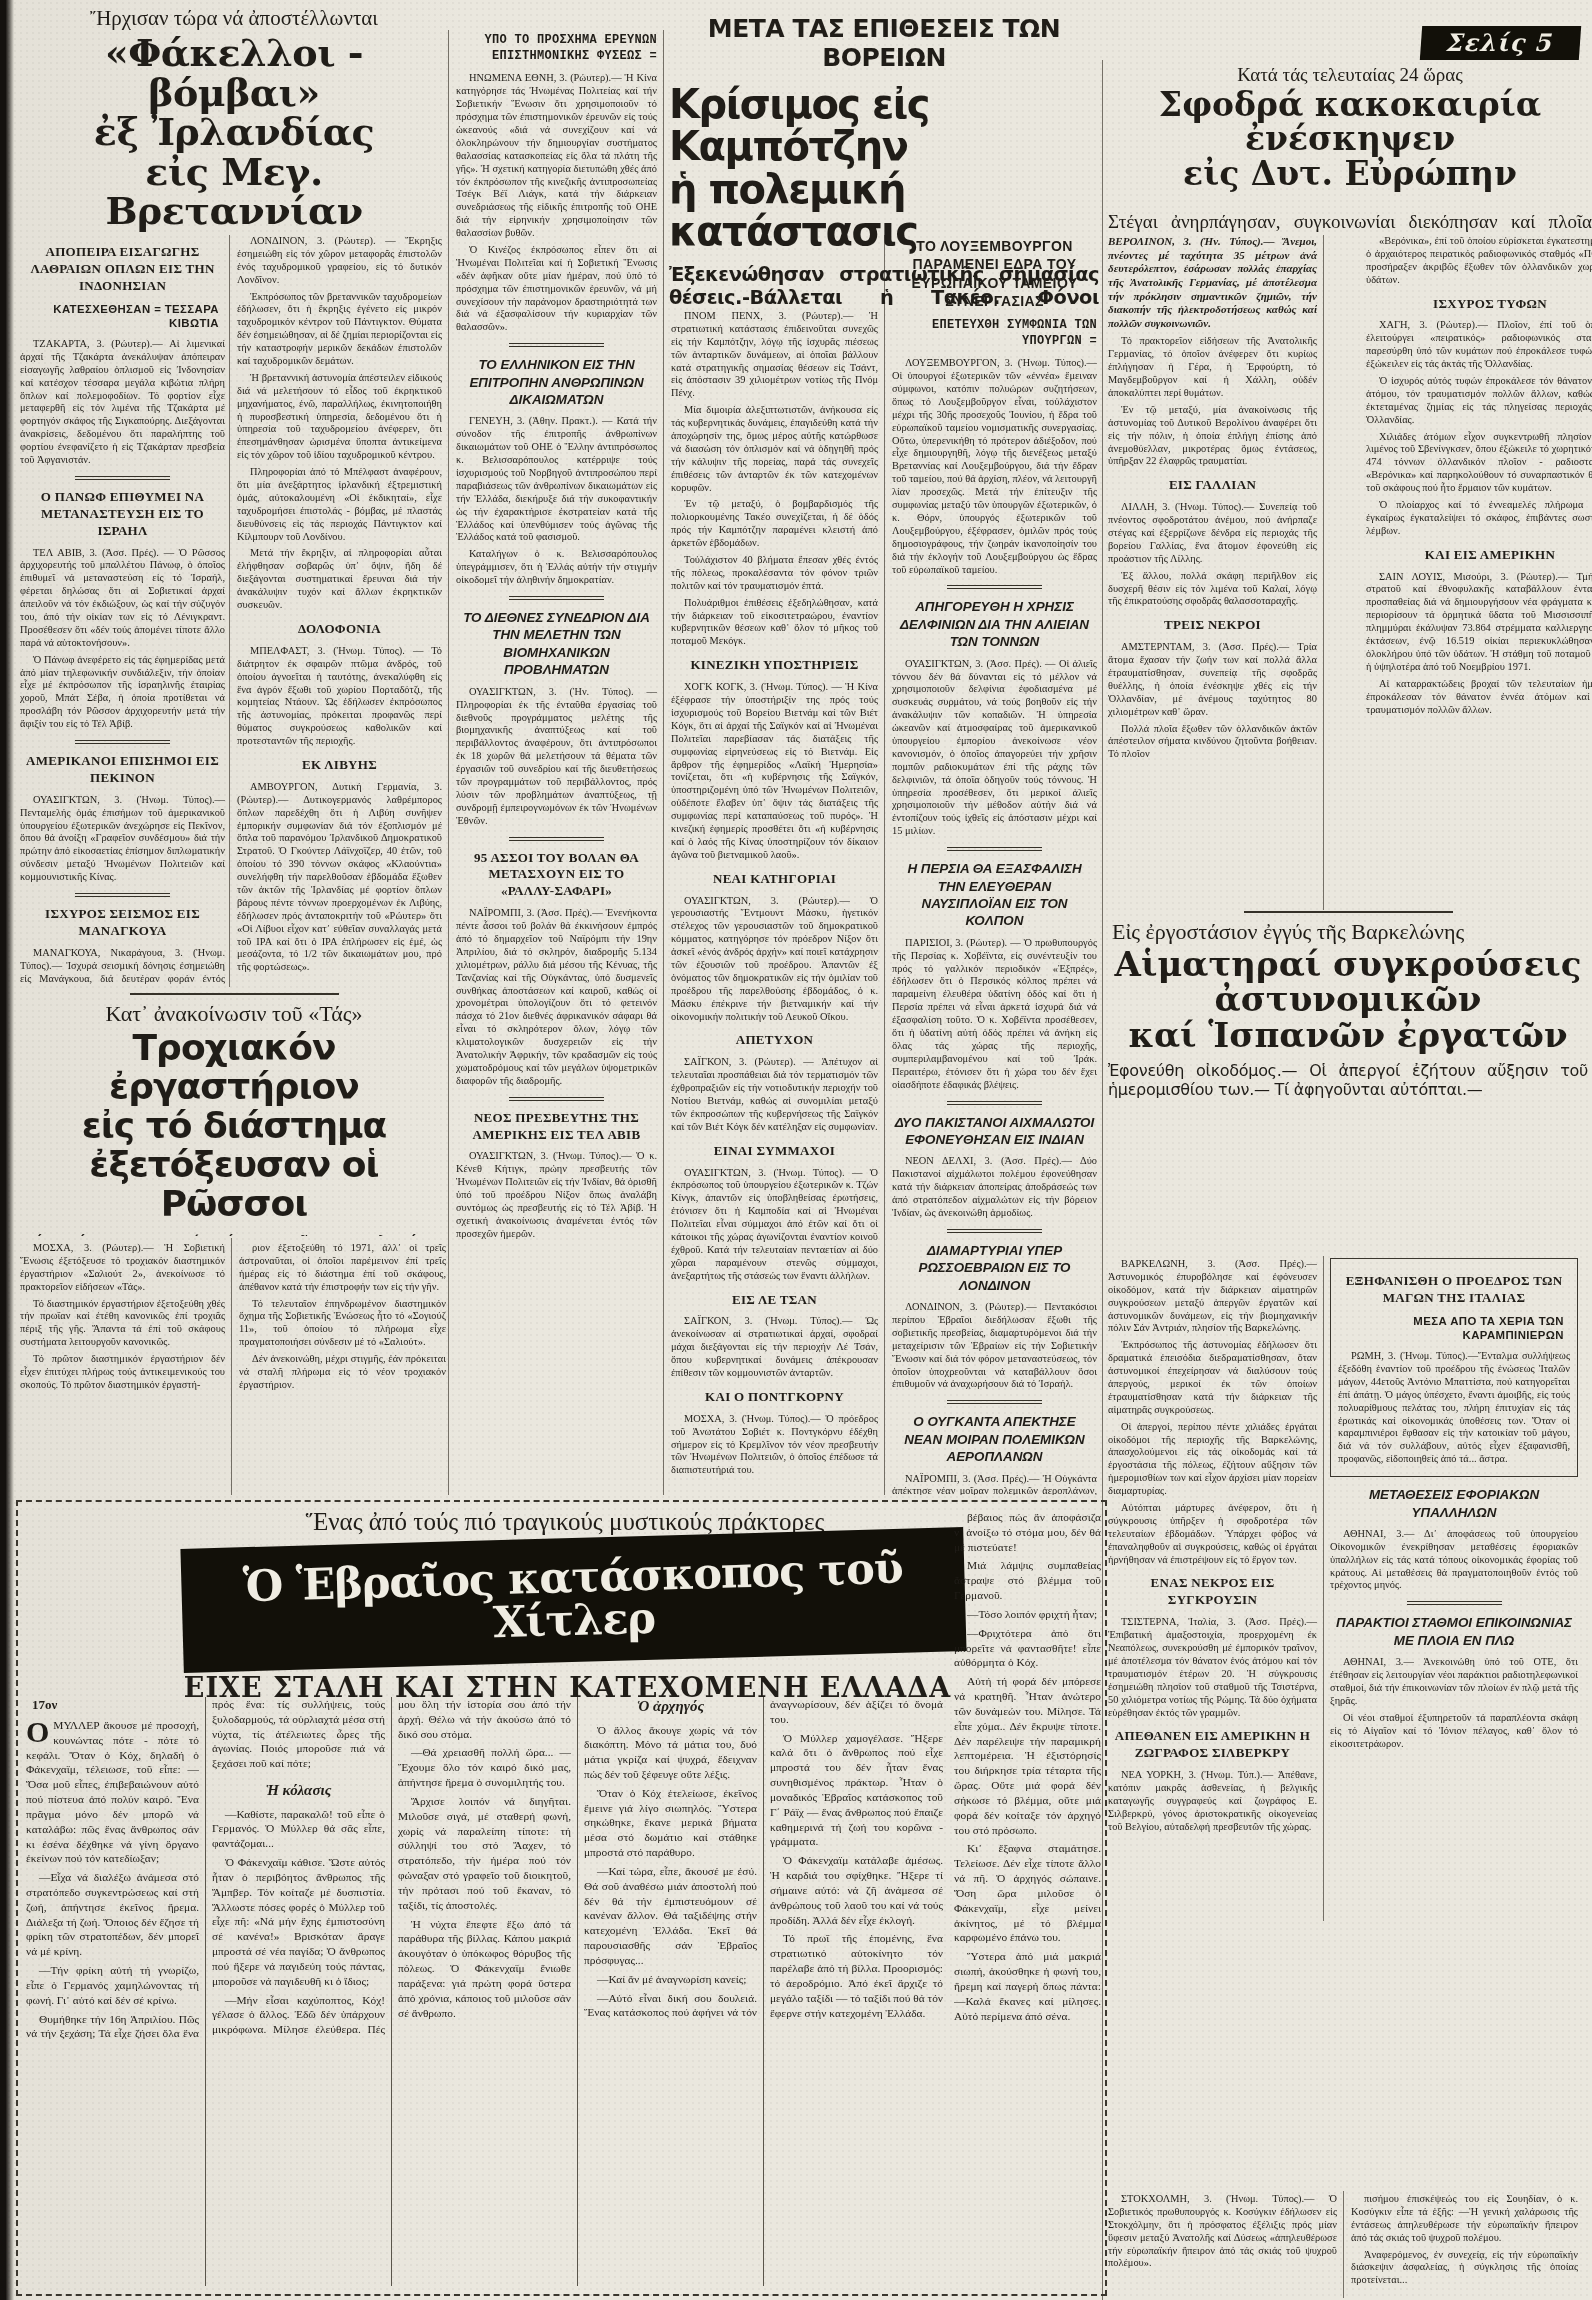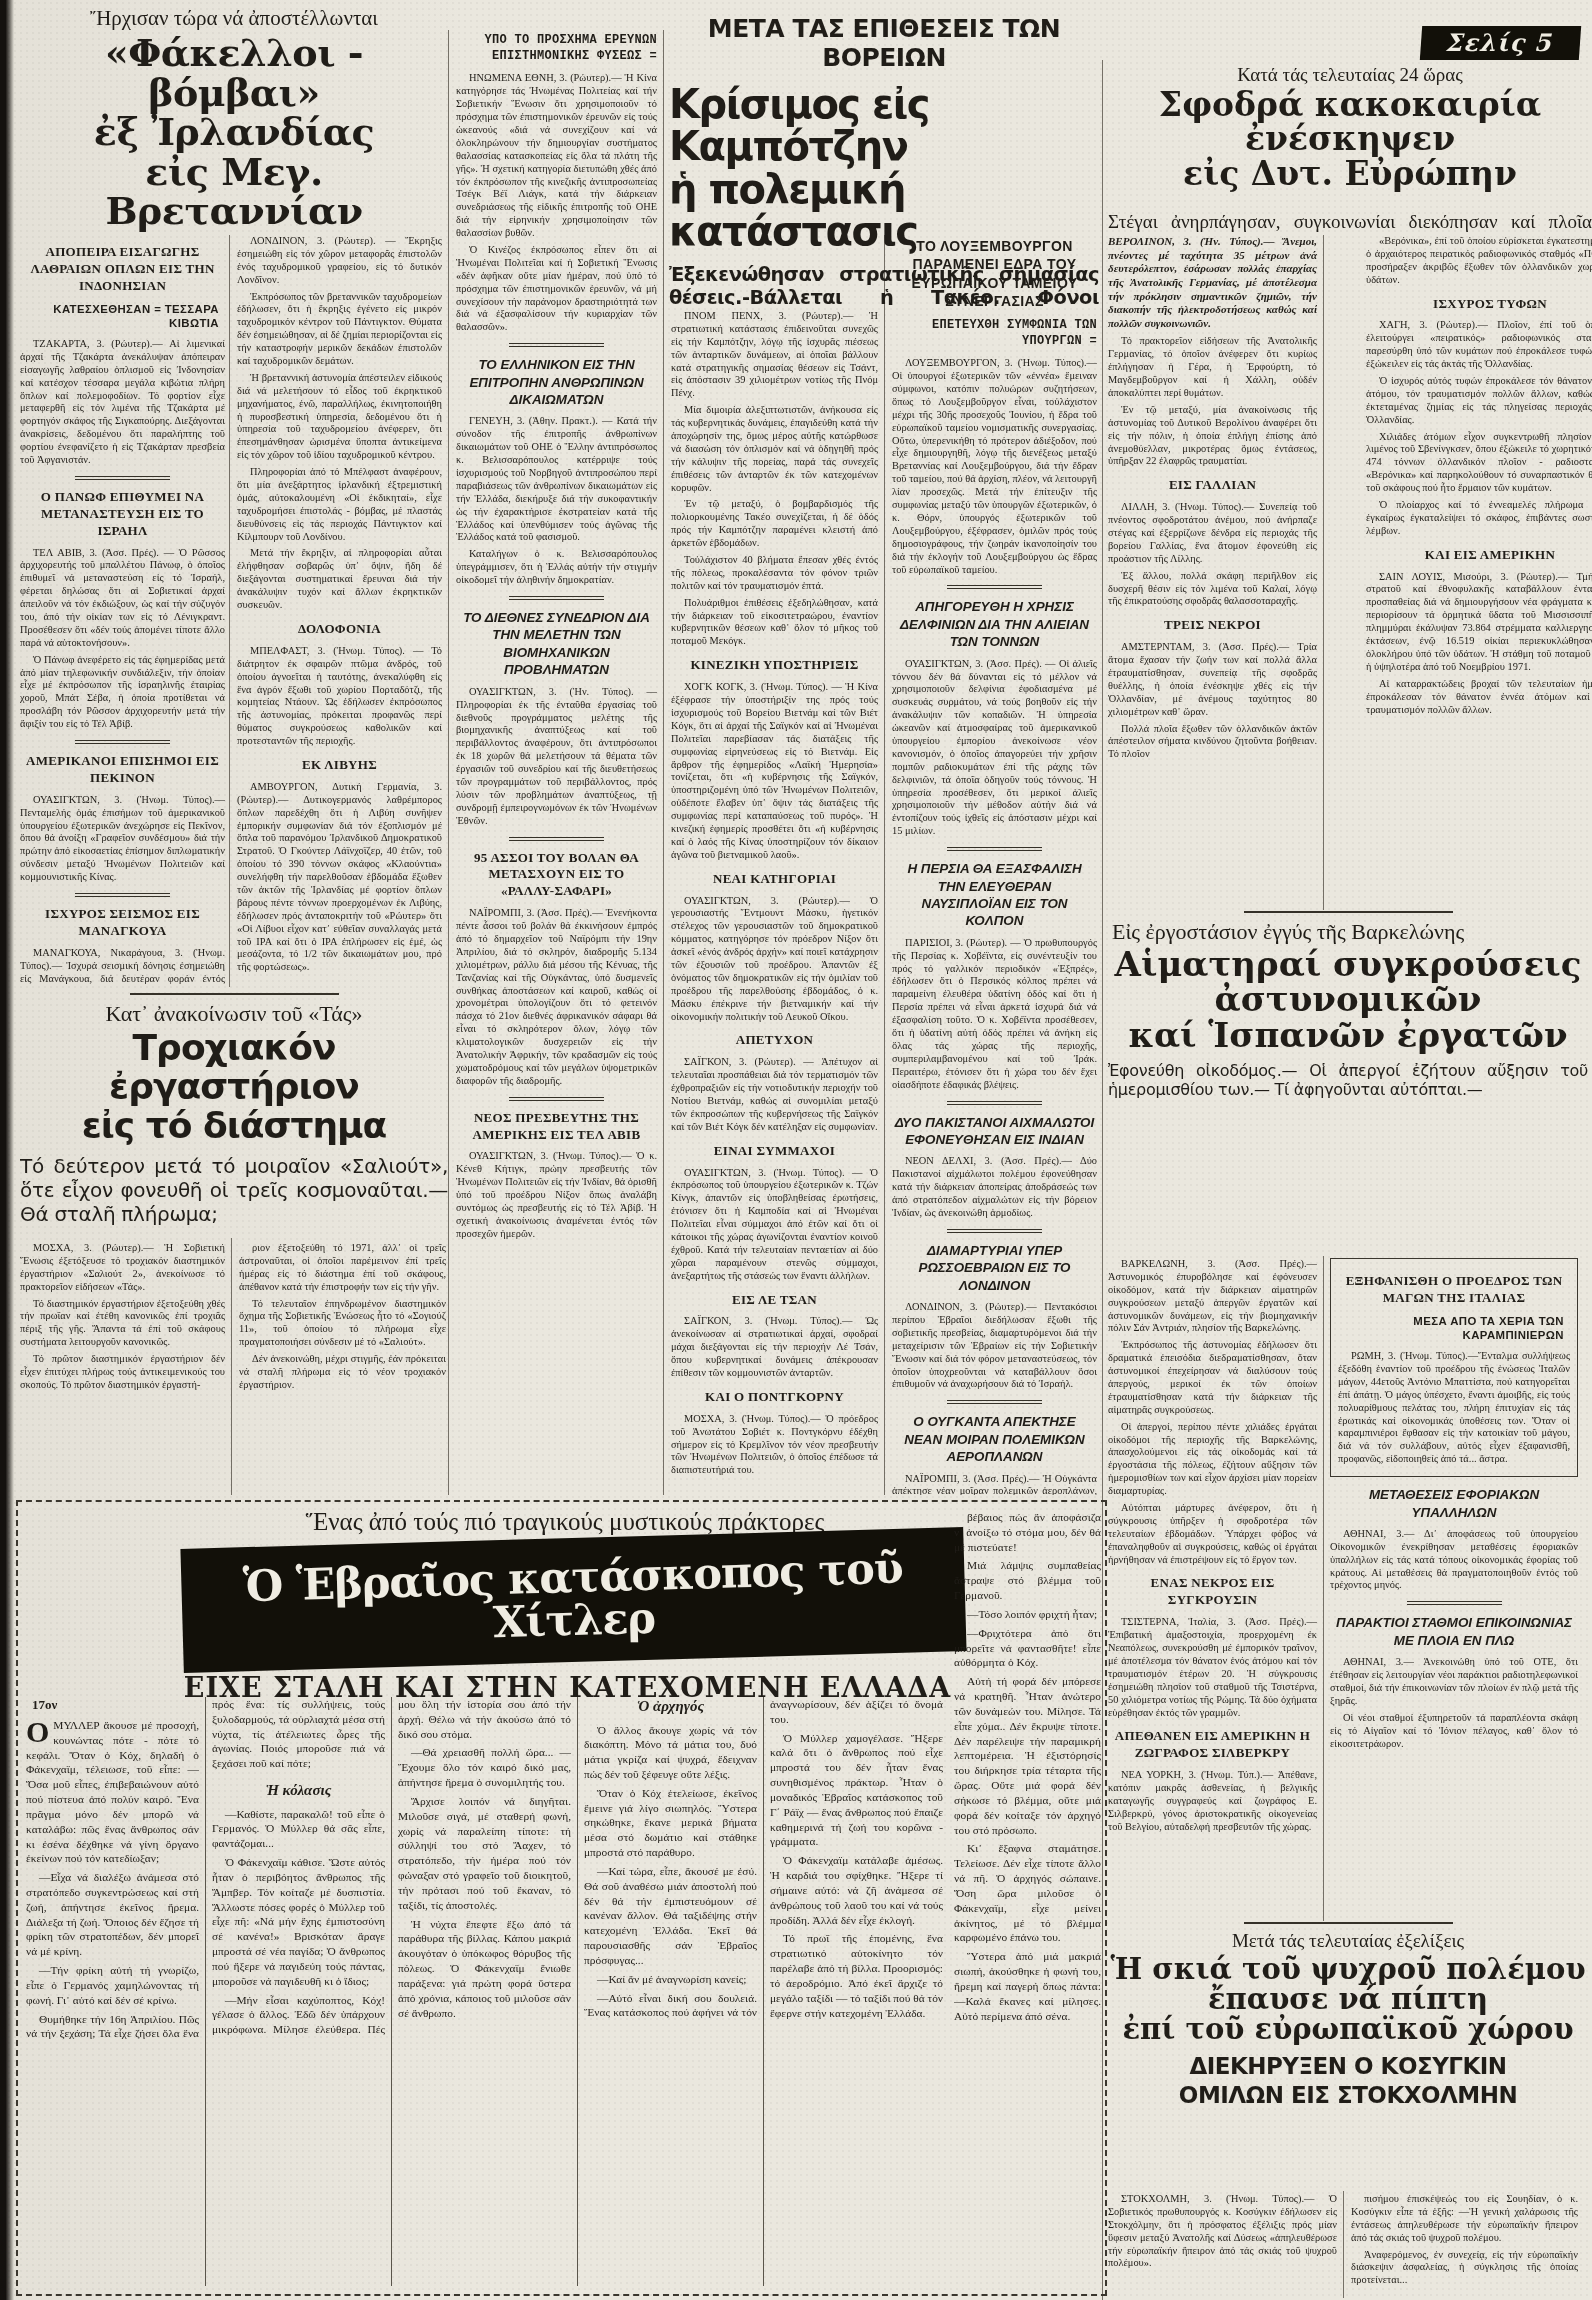--- a/index.html
+++ b/index.html
@@ -226,20 +226,21 @@
       <div class="it it-h">ΚΑΙ ΕΙΣ ΑΜΕΡΙΚΗΝ</div>
       <div class="it it-p">ΣΑΙΝ ΛΟΥΙΣ, Μισούρι, 3. (Ρώυτερ).— Τμήματα στρατοῦ καί ἐθνοφυλακῆς καταβάλλουν ἐντατικάς προσπαθείας διά νά δημιουργήσουν νέα φράγματα καί νά περιορίσουν τά ὁρμητικά ὕδατα τοῦ Μισσισσιπῆ. Αἱ πλημμύραι ἐκάλυψαν 73.864 στρέμματα καλλιεργησίμων ἐκτάσεων, ἐνῷ 16.519 οἰκίαι περιεκυκλώθησαν ἐξ ὁλοκλήρου ὑπό τῶν ὑδάτων. Ἡ στάθμη τοῦ ποταμοῦ εἶναι ἡ ὑψηλοτέρα ἀπό τοῦ Νοεμβρίου 1971.</div>
       <div class="it it-p">Αἱ καταρρακτώδεις βροχαί τῶν τελευταίων ἡμερῶν ἐπροκάλεσαν τόν θάνατον ἐννέα ἀτόμων καί τόν τραυματισμόν πολλῶν ἄλλων.</div>
     </div>
 
   <div class="blk" id="lead-salyut" style="left:20px;top:993px;width:428px;height:243px;">
     <div class="top-rule"></div>
     <div class="k-serif">Κατ᾽ ἀνακοίνωσιν τοῦ «Τάς»</div>
     <div class="hl-sans">Τροχιακόν ἐργαστήριον</div>
     <div class="hl-sans">εἰς τό διάστημα</div>
+    <div class="hl-sans">ἐξετόξευσαν οἱ Ρῶσσοι</div>
     <div class="deck-sans">Τό δεύτερον μετά τό μοιραῖον «Σαλιούτ», ὅτε εἶχον φονευθῆ οἱ τρεῖς κοσμοναῦται.— Θά σταλῆ πλήρωμα;</div>
   </div>
   <div class="col" style="left:20px;top:1242px;width:205px;height:253px;">
       <div class="it it-p">ΜΟΣΧΑ, 3. (Ρώυτερ).— Ἡ Σοβιετική Ἕνωσις ἐξετόξευσε τό τροχιακόν διαστημικόν ἐργαστήριον «Σαλιούτ 2», ἀνεκοίνωσε τό πρακτορεῖον εἰδήσεων «Τάς».</div>
       <div class="it it-p">Τό διαστημικόν ἐργαστήριον ἐξετοξεύθη χθές τήν πρωΐαν καί ἐτέθη κανονικῶς ἐπί τροχιᾶς πέριξ τῆς γῆς. Ἅπαντα τά ἐπί τοῦ σκάφους συστήματα λειτουργοῦν κανονικῶς.</div>
       <div class="it it-p">Τό πρῶτον διαστημικόν ἐργαστήριον δέν εἶχεν ἐπιτύχει πλήρως τούς ἀντικειμενικούς του σκοπούς. Τό πρῶτον διαστημικόν ἐργαστή-</div>
     </div>
   <div class="col" style="left:239px;top:1242px;width:207px;height:253px;">
       <div class="it it-p">ριον ἐξετοξεύθη τό 1971, ἀλλ᾽ οἱ τρεῖς ἀστροναῦται, οἱ ὁποῖοι παρέμεινον ἐπί τρεῖς ἡμέρας εἰς τό διάστημα ἐπί τοῦ σκάφους, ἀπέθανον κατά τήν ἐπιστροφήν των εἰς τήν γῆν.</div>
       <div class="it it-p">Τό τελευταῖον ἐπηνδρωμένον διαστημικόν ὄχημα τῆς Σοβιετικῆς Ἑνώσεως ἦτο τό «Σογιούζ 11», τοῦ ὁποίου τό πλήρωμα εἶχε πραγματοποιήσει σύνδεσιν μέ τό «Σαλιούτ».</div>
@@ -271,29 +272,20 @@
         <div class="it it-p">ΡΩΜΗ, 3. (Ἡνωμ. Τύπος).—Ἔνταλμα συλλήψεως ἐξεδόθη ἐναντίον τοῦ προέδρου τῆς ἑνώσεως Ἰταλῶν μάγων, 44ετοῦς Ἀντόνιο Μπαττίστα, πού κατηγορεῖται ἐπί ἀπάτῃ. Ὁ μάγος ὑπέσχετο, ἔναντι ἀμοιβῆς, εἰς τούς πολυαρίθμους πελάτας του, πλήρη ἐπιτυχίαν εἰς τάς ἐρωτικάς καί οἰκονομικάς ὑποθέσεις των. Ὅταν οἱ καραμπινιέροι ἔφθασαν εἰς τήν κατοικίαν τοῦ μάγου, διά νά τόν συλλάβουν, αὐτός εἶχεν ἐξαφανισθῆ, προφανῶς, εἰδοποιηθείς ἀπό τά... ἄστρα.</div>
       </div>
       <div class="it it-hi">ΜΕΤΑΘΕΣΕΙΣ ΕΦΟΡΙΑΚΩΝ ΥΠΑΛΛΗΛΩΝ</div>
       <div class="it it-p">ΑΘΗΝΑΙ, 3.— Δι᾽ ἀποφάσεως τοῦ ὑπουργείου Οἰκονομικῶν ἐνεκρίθησαν μεταθέσεις ἐφοριακῶν ὑπαλλήλων εἰς τάς κατά τόπους οἰκονομικάς ἐφορίας τοῦ κράτους. Αἱ μεταθέσεις θά πραγματοποιηθοῦν ἐντός τοῦ τρέχοντος μηνός.</div>
       <div class="it it-r"></div>
       <div class="it it-hi">ΠΑΡΑΚΤΙΟΙ ΣΤΑΘΜΟΙ ΕΠΙΚΟΙΝΩΝΙΑΣ ΜΕ ΠΛΟΙΑ ΕΝ ΠΛΩ</div>
       <div class="it it-p">ΑΘΗΝΑΙ, 3.— Ἀνεκοινώθη ὑπό τοῦ ΟΤΕ, ὅτι ἐτέθησαν εἰς λειτουργίαν νέοι παράκτιοι ραδιοτηλεφωνικοί σταθμοί, διά τήν ἐπικοινωνίαν τῶν πλοίων ἐν πλῷ μετά τῆς ξηρᾶς.</div>
       <div class="it it-p">Οἱ νέοι σταθμοί ἐξυπηρετοῦν τά παραπλέοντα σκάφη εἰς τό Αἰγαῖον καί τό Ἰόνιον πέλαγος, καθ᾽ ὅλον τό εἰκοσιτετράωρον.</div>
     </div>
 
-  <div class="blk" id="lead-kosygin" style="left:1108px;top:1922px;width:480px;height:265px;">
-    <div class="top-rule"></div>
-    <div class="k-serif">Μετά τάς τελευταίας ἐξελίξεις</div>
-    <div class="hl-serif">Ἡ σκιά τοῦ ψυχροῦ πολέμου</div>
-    <div class="hl-serif">ἔπαυσε νά πίπτη</div>
-    <div class="hl-serif">ἐπί τοῦ εὐρωπαϊκοῦ χώρου</div>
-    <div class="sub-sans">ΔΙΕΚΗΡΥΞΕΝ Ο ΚΟΣΥΓΚΙΝ</div>
-    <div class="sub-sans" style="margin-top:0;">ΟΜΙΛΩΝ ΕΙΣ ΣΤΟΚΧΟΛΜΗΝ</div>
-  </div>
   <div class="col" style="left:1108px;top:2193px;width:229px;height:103px;">
       <div class="it it-p">ΣΤΟΚΧΟΛΜΗ, 3. (Ἡνωμ. Τύπος).— Ὁ Σοβιετικός πρωθυπουργός κ. Κοσύγκιν ἐδήλωσεν εἰς Στοκχόλμην, ὅτι ἡ πρόσφατος ἐξέλιξις πρός μίαν ὕφεσιν μεταξύ Ἀνατολῆς καί Δύσεως «ἀπηλευθέρωσε τήν εὐρωπαϊκήν ἤπειρον ἀπό τάς σκιάς τοῦ ψυχροῦ πολέμου».</div>
     </div>
   <div class="col" style="left:1351px;top:2193px;width:227px;height:103px;">
       <div class="it it-p">πισήμου ἐπισκέψεώς του εἰς Σουηδίαν, ὁ κ. Κοσύγκιν εἶπε τά ἑξῆς: —Ἡ γενική χαλάρωσις τῆς ἐντάσεως ἀπηλευθέρωσε τήν εὐρωπαϊκήν ἤπειρον ἀπό τάς σκιάς τοῦ ψυχροῦ πολέμου.</div>
       <div class="it it-p">Ἀναφερόμενος, ἐν συνεχείᾳ, εἰς τήν εὐρωπαϊκήν διάσκεψιν ἀσφαλείας, ἡ σύγκλησις τῆς ὁποίας προτείνεται...</div>
     </div>
 
   <div id="feature">
     <div class="f-kicker">Ἕνας ἀπό τούς πιό τραγικούς μυστικούς πράκτορες</div>

